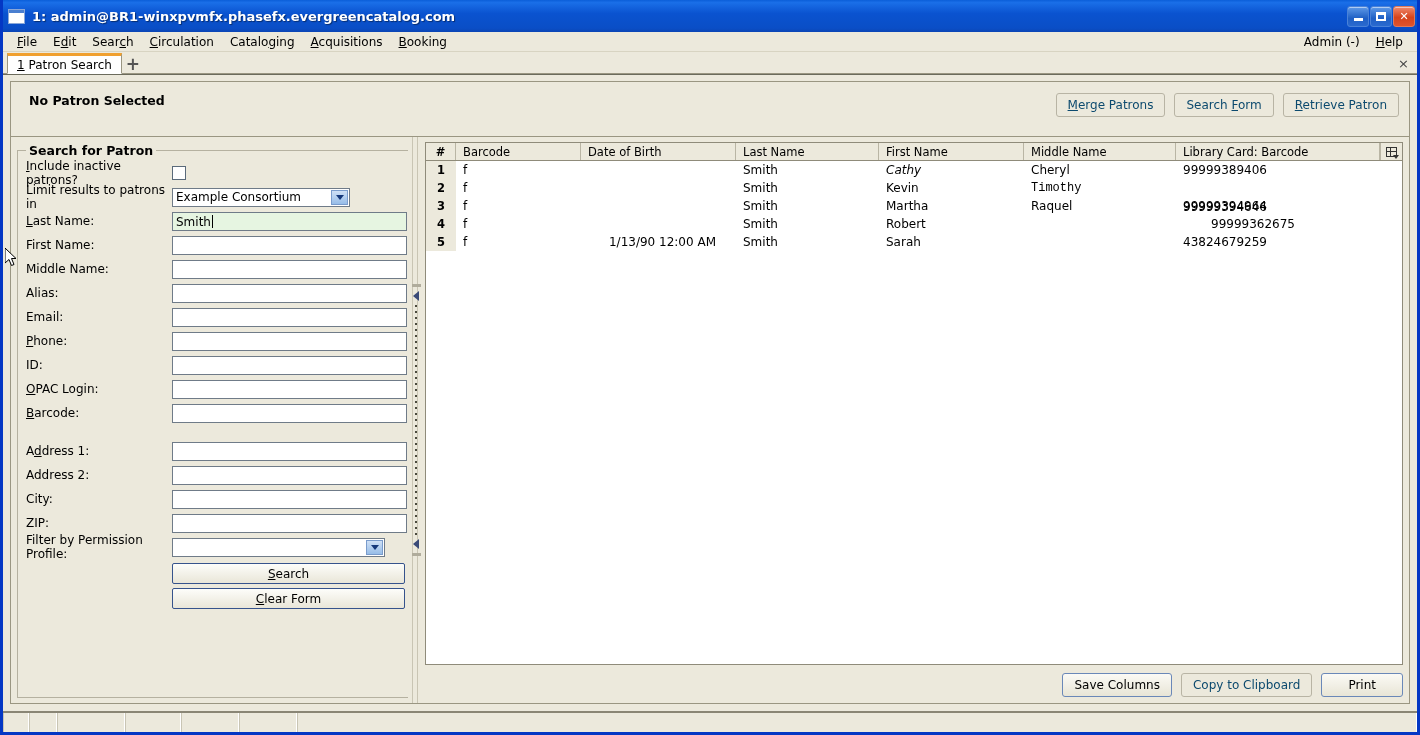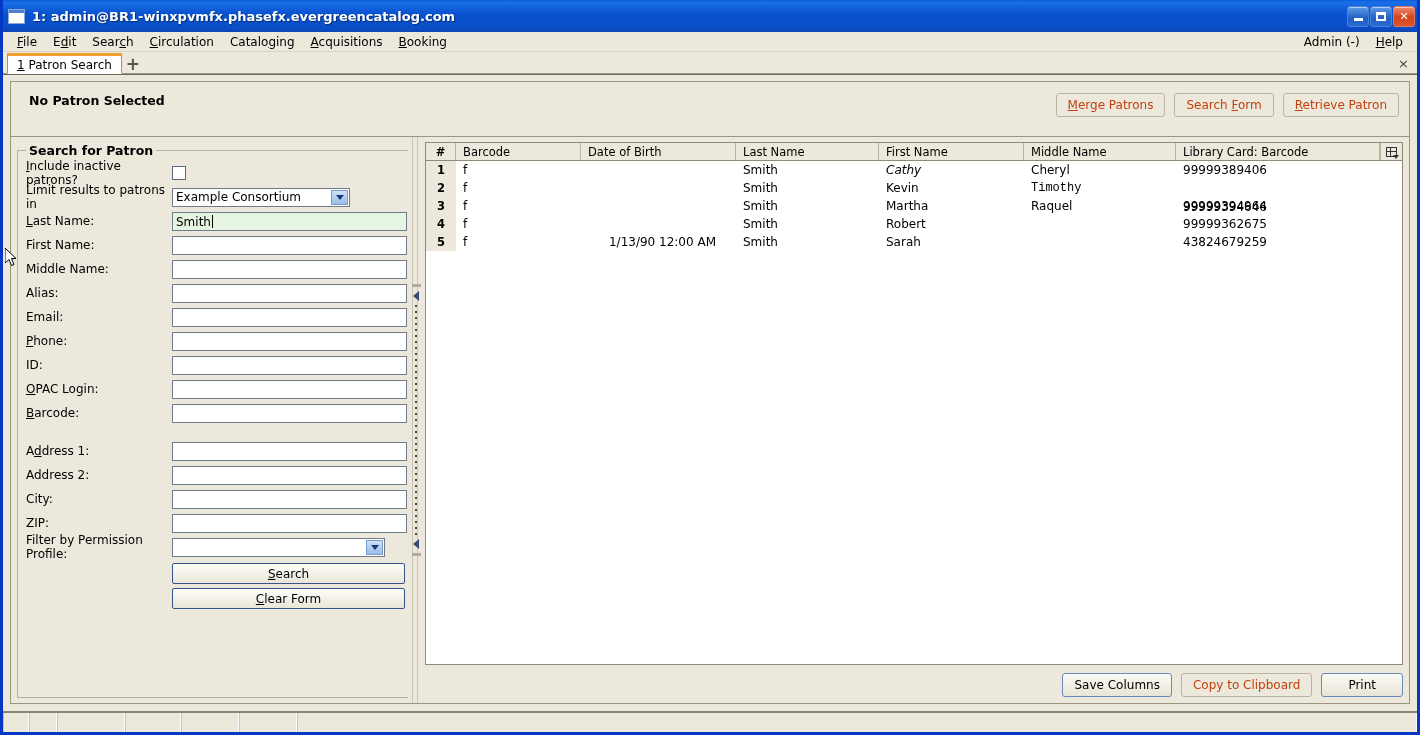--- a/index.html
+++ b/index.html
@@ -122,21 +122,21 @@
     padding: 11px 10px 0 18px;
   }
   #patron-label { font-weight: bold; font-size: 12.5px; }
   #patron-actions { margin-left: auto; display: flex; gap: 9px; }
   .xbtn {
     font-size: 12px;
     padding: 4px 11px;
     border: 1px solid #b8b4a4;
     border-radius: 3px;
     background: #ece9dc;
-    color: #c2410c;
+    color: #0c4a6e;
     white-space: nowrap;
   }
   .xbtn.enabled { color:#000; border-color:#6a88b8; background:linear-gradient(180deg,#fbfaf5,#e8e5d6); }
 
   #panes { flex: 1; display: flex; overflow: hidden; min-height: 0; padding-bottom: 7px; }
 
   
   #left-pane {
     width: 398px; flex: none;
     background: #ece9dc;
@@ -513,21 +513,21 @@
                 <div class="gcell" style="width: 152px;">Raquel</div>
                 <div class="gcell" style="width: auto; flex: 1 1 0%;">99999394964</div>
               </div>
               <div class="grow">
                 <div class="gcell num" style="width: 30px;">4</div>
                 <div class="gcell" style="width: 125px;">f</div>
                 <div class="gcell dob" style="width: 155px;"></div>
                 <div class="gcell" style="width: 143px;">Smith</div>
                 <div class="gcell" style="width: 145px;">Robert</div>
                 <div class="gcell" style="width: 152px;"></div>
-                <div class="gcell" style="width: auto; flex: 1 1 0%;">99999362675</div>
+                <div class="gcell" style="width: auto; flex: 1 1 0%; margin-left: 28px;">99999362675</div>
               </div>
               <div class="grow">
                 <div class="gcell num" style="width: 30px;">5</div>
                 <div class="gcell" style="width: 125px;">f</div>
                 <div class="gcell dob" style="width: 155px;">1/13/90 12:00 AM</div>
                 <div class="gcell" style="width: 143px;">Smith</div>
                 <div class="gcell" style="width: 145px;">Sarah</div>
                 <div class="gcell" style="width: 152px;"></div>
                 <div class="gcell" style="width: auto; flex: 1 1 0%;">43824679259</div>
               </div>

